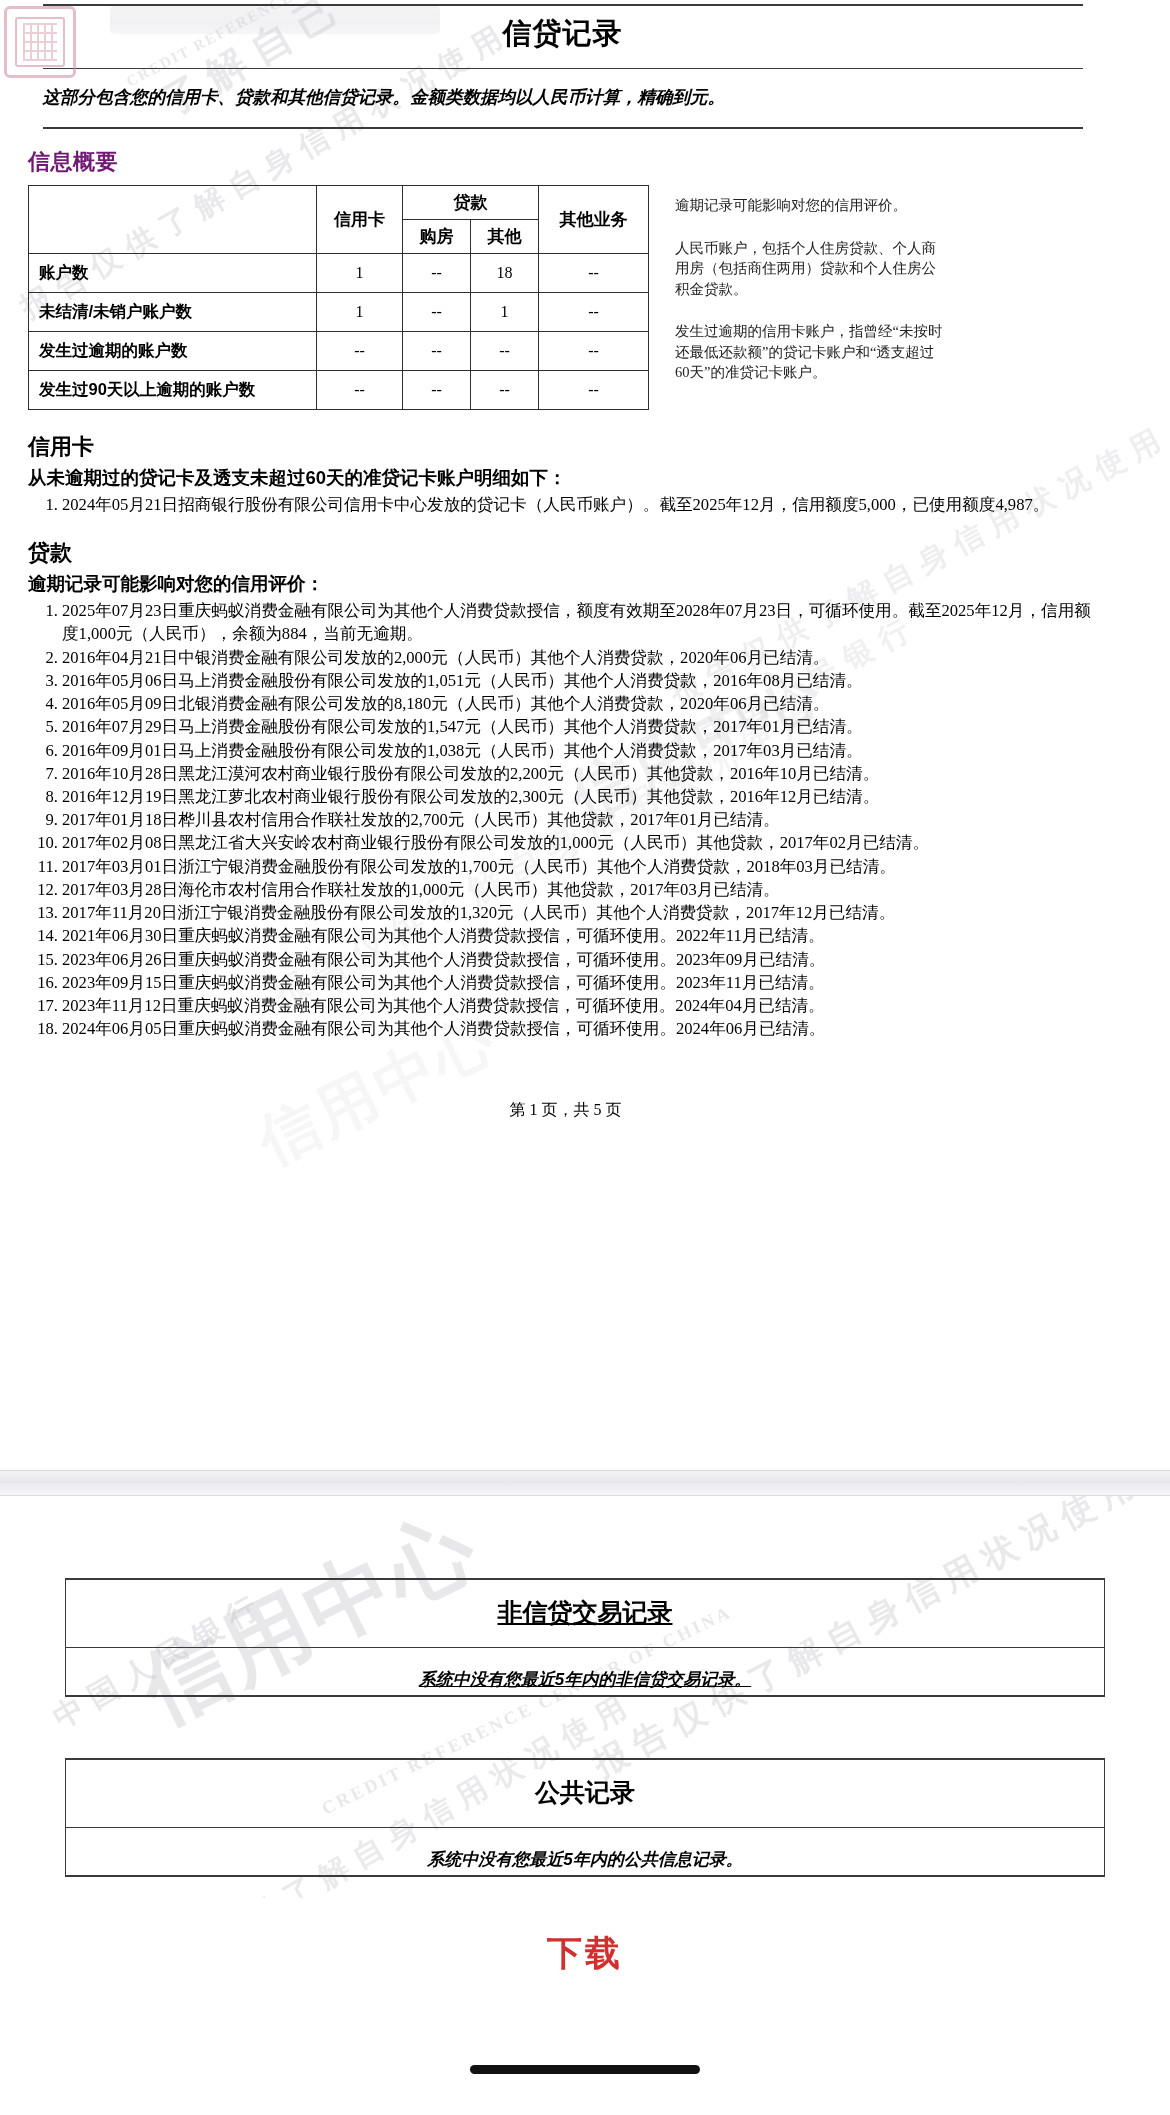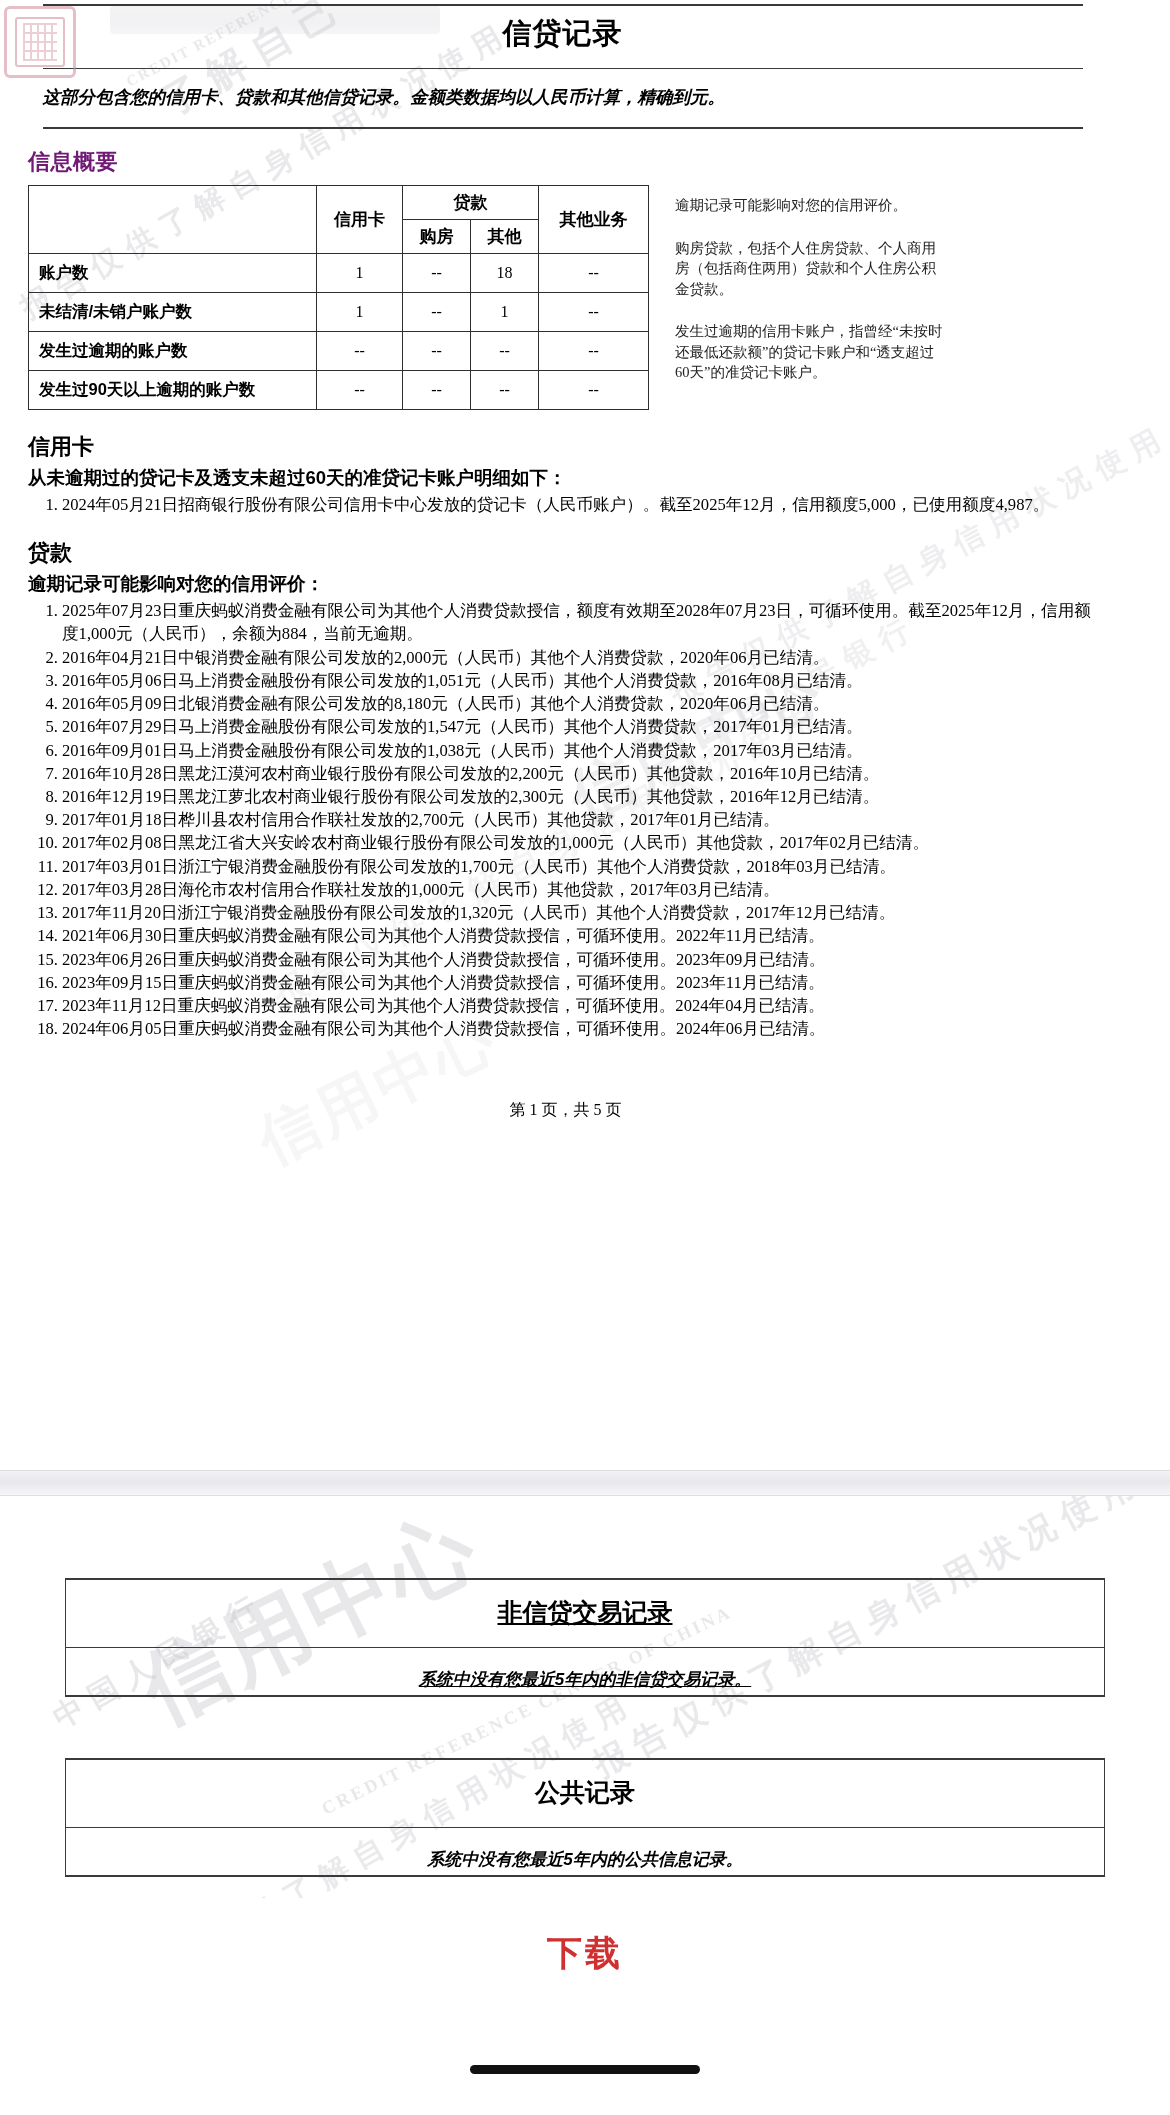--- a/index.html
+++ b/index.html
@@ -396,21 +396,21 @@
             <td>--</td>
             <td>--</td>
             <td>--</td>
             <td>--</td>
           </tr>
         </tbody>
       </table>
 
       <div class="side-notes">
         <p>逾期记录可能影响对您的信用评价。</p>
-        <p>购房贷款，包括个人住房贷款、个人商用房（包括商住两用）贷款和个人住房公积金贷款。</p>
+        <p>人民币账户，包括个人住房贷款、个人商用房（包括商住两用）贷款和个人住房公积金贷款。</p>
         <p>发生过逾期的信用卡账户，指曾经“未按时还最低还款额”的贷记卡账户和“透支超过60天”的准贷记卡账户。</p>
       </div>
 
     </div>
 
     <div class="block">
       <div class="h-big">信用卡</div>
       <div class="h-sub">从未逾期过的贷记卡及透支未超过60天的准贷记卡账户明细如下：</div>
       <ol class="items cc-list">
         <li>

